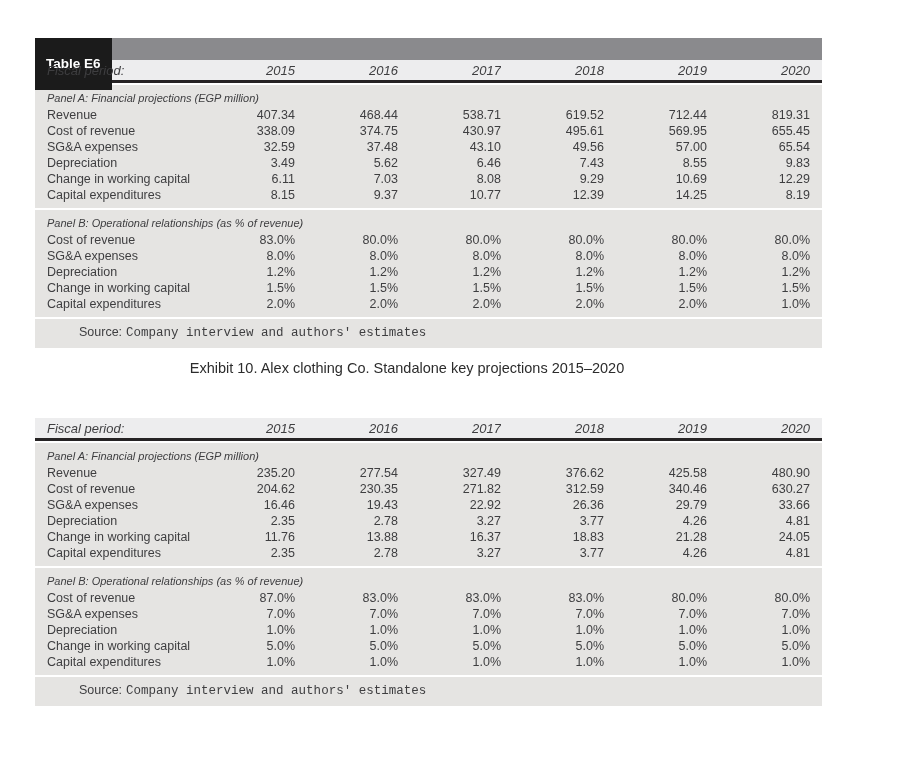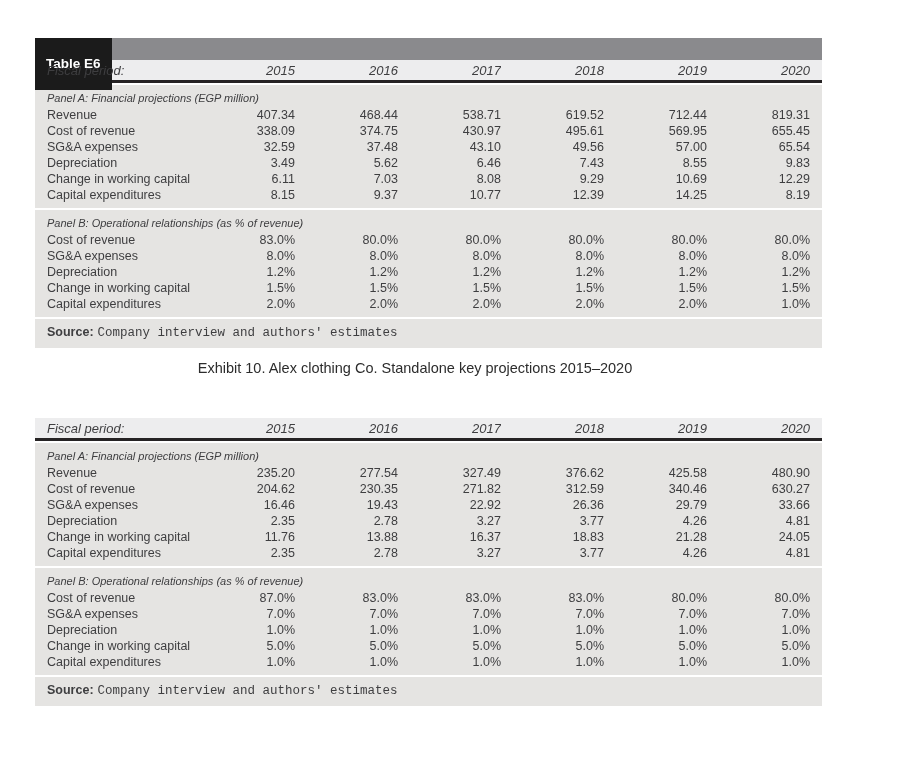--- a/index.html
+++ b/index.html
@@ -85,32 +85,31 @@
     line-height: 16px;
   }
   .source-row {
     margin-top: 2px;
     background: #e5e4e2;
     padding: 5px 12px 7px 12px;
     font-size: 12.5px;
     line-height: 16px;
     color: #3e3e40;
   }
-  .source-label { font-weight: bold; }
+  .source-label { font-weight: normal; margin-left: 32px; }
   .source-text { margin-left: 4px; font-family: Liberation Mono, monospace; }
 
   .caption {
     position: absolute;
     top: 360px;
     left: 0;
     width: 814px;
     text-align: center;
     font-size: 14.5px;
     color: #2c2c2c;
-    margin-left: 8px;
   }
 </style>
 </head>
 <body>
 
 <div class="page">
   <div id="table-e6" class="fin-table">
       <div class="bar"><span class="title-box">Table E6</span></div>
       <div class="row fiscal-row">
         <div class="cell fiscal-label">Fiscal period:</div>

